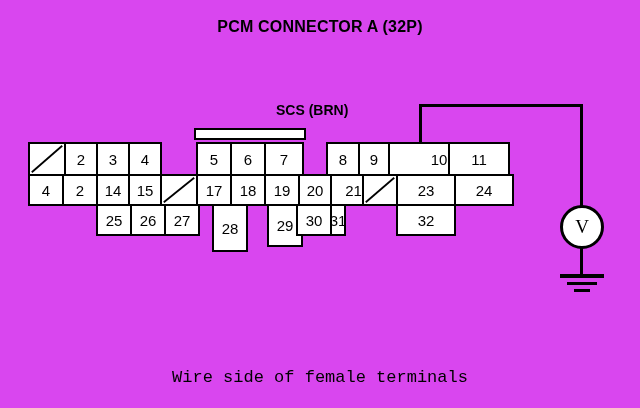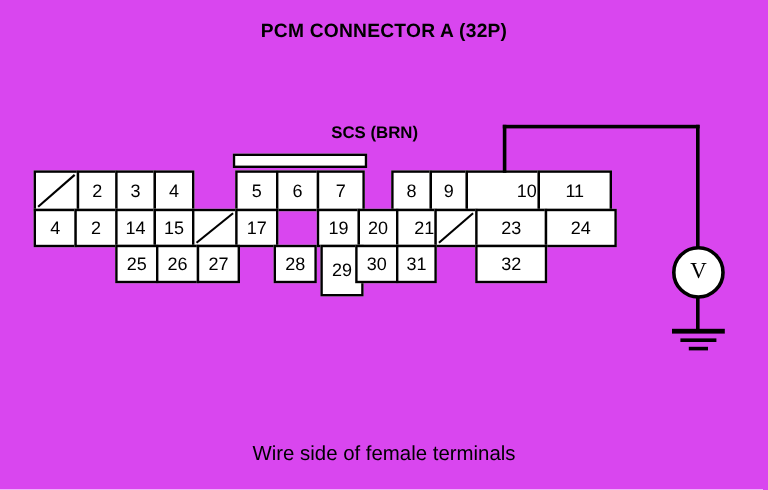--- a/index.html
+++ b/index.html
@@ -27,20 +27,21 @@
     letter-spacing: 0.2px;
   }
   .caption {
     position: absolute;
     left: 0;
     top: 368px;
     width: 640px;
     text-align: center;
     font-size: 17px;
     font-weight: normal;
+    font-family: Liberation Mono, monospace;
   }
   .scs-label {
     position: absolute;
     left: 276px;
     top: 102px;
     font-size: 14px;
     font-weight: bold;
     white-space: nowrap;
   }
   
@@ -157,20 +158,23 @@
   </div>
   <div class="cell" style="left:160px; top:174px; width:38px; height:32px;">
     <svg class="slash" viewBox="0 0 38 32" preserveAspectRatio="none">
       <line x1="2" y1="30" x2="36" y2="2"></line>
     </svg>
     <span></span>
   </div>
   <div class="cell" style="left:196px; top:174px; width:36px; height:32px;">
     <span>17</span>
   </div>
+  <div class="cell" style="left:230px; top:174px; width:36px; height:32px;">
+    <span>18</span>
+  </div>
   <div class="cell" style="left:264px; top:174px; width:36px; height:32px;">
     <span>19</span>
   </div>
   <div class="cell" style="left:298px; top:174px; width:34px; height:32px;">
     <span>20</span>
   </div>
   <div class="cell" style="left:330px; top:174px; width:34px; height:32px;padding-left:13px;">
     <span>21</span>
   </div>
   <div class="cell" style="left:362px; top:174px; width:36px; height:32px;">
@@ -189,30 +193,30 @@
   <div class="cell" style="left:96px; top:204px; width:36px; height:32px;">
     <span>25</span>
   </div>
   <div class="cell" style="left:130px; top:204px; width:36px; height:32px;">
     <span>26</span>
   </div>
   <div class="cell" style="left:164px; top:204px; width:36px; height:32px;">
     <span>27</span>
   </div>
 
-  <div class="cell" style="left:228px; top:204px; width:36px; height:32px;">
+  <div class="cell" style="left:212px; top:204px; width:36px; height:48px;">
     <span>28</span>
   </div>
   <div class="cell" style="left:267px; top:204px; width:36px; height:43px;">
     <span>29</span>
   </div>
   <div class="cell" style="left:296px; top:204px; width:36px; height:32px;">
     <span>30</span>
   </div>
-  <div class="cell" style="left:330px; top:204px; width:34px; height:32px;">
+  <div class="cell" style="left:330px; top:204px; width:16px; height:32px;">
     <span>31</span>
   </div>
 
   <div class="cell" style="left:396px; top:204px; width:60px; height:32px;">
     <span>32</span>
   </div>
 
   <div class="wire" style="left:419px; top:104px; width:3px; height:40px;"></div>
 
   <div class="wire" style="left:419px; top:104px; width:164px; height:3px;"></div>

